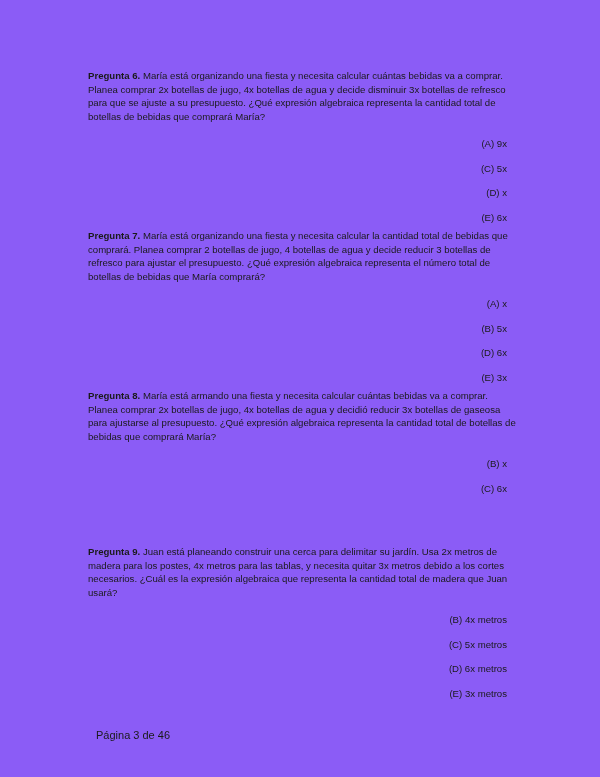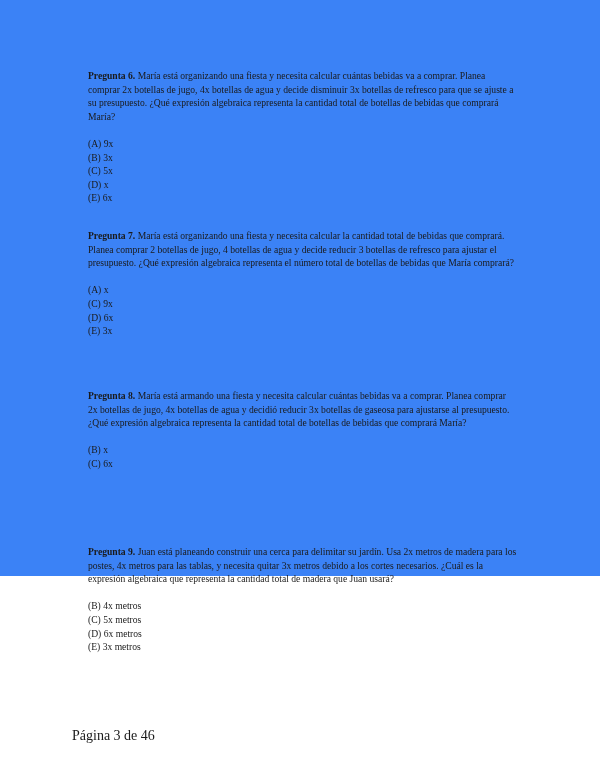--- a/index.html
+++ b/index.html
@@ -12,83 +12,82 @@
       height: 777px;
       position: relative;
       overflow: hidden;
       font-family: "Liberation Sans", "DejaVu Sans", sans-serif;
       color: #1a1a1a;
     }
     .page {
       position: absolute;
       left: 0; top: 0;
       width: 600px;
-      height: 576px;
-      background: #3b82f6;
-      font-family: Liberation Serif, serif;
+      height: 777px;
+      background: #8b5cf6;
     }
     .question {
       position: absolute;
       left: 88px;
       width: 430px;
       font-size: 9.6px;
       line-height: 13.6px;
     }
     .q-text {
       margin: 0;
     }
     .q-label {
       font-weight: bold;
     }
     .options {
       list-style: none;
       margin: 13.6px 0 0 0;
       padding: 0;
     }
     .options li {
-      margin: 0;
+      margin: 11px;
       padding: 0;
       height: 13.6px;
       line-height: 13.6px;
       white-space: nowrap;
+      text-align: right;
     }
     .footer {
       position: absolute;
-      left: 72px;
+      left: 96px;
       top: 729px;
-      font-size: 14px;
+      font-size: 11px;
       line-height: 13.6px;
       color: #1a1a1a;
     }
     #q6 { top: 69px; }
     #q7 { top: 229px; }
     #q8 { top: 389px; }
     #q9 { top: 545px; }
   </style>
 </head>
 <body>
 
 <div class="page">
 
   <div class="question" id="q6">
     <p class="q-text"><span class="q-label">Pregunta 6.</span><span> María está organizando una fiesta y necesita calcular cuántas bebidas va a comprar. Planea comprar 2x botellas de jugo, 4x botellas de agua y decide disminuir 3x botellas de refresco para que se ajuste a su presupuesto. ¿Qué expresión algebraica representa la cantidad total de botellas de bebidas que comprará María?</span></p>
     <ul class="options">
       <li>(A) 9x</li>
-      <li>(B) 3x</li>
       <li>(C) 5x</li>
       <li>(D) x</li>
       <li>(E) 6x</li>
     </ul>
   </div>
 
   <div class="question" id="q7">
     <p class="q-text"><span class="q-label">Pregunta 7.</span><span> María está organizando una fiesta y necesita calcular la cantidad total de bebidas que comprará. Planea comprar 2 botellas de jugo, 4 botellas de agua y decide reducir 3 botellas de refresco para ajustar el presupuesto. ¿Qué expresión algebraica representa el número total de botellas de bebidas que María comprará?</span></p>
     <ul class="options">
       <li>(A) x</li>
-      <li>(C) 9x</li>
+      <li>(B) 5x</li>
       <li>(D) 6x</li>
       <li>(E) 3x</li>
     </ul>
   </div>
 
   <div class="question" id="q8">
     <p class="q-text"><span class="q-label">Pregunta 8.</span><span> María está armando una fiesta y necesita calcular cuántas bebidas va a comprar. Planea comprar 2x botellas de jugo, 4x botellas de agua y decidió reducir 3x botellas de gaseosa para ajustarse al presupuesto. ¿Qué expresión algebraica representa la cantidad total de botellas de bebidas que comprará María?</span></p>
     <ul class="options">
       <li>(B) x</li>
       <li>(C) 6x</li>

